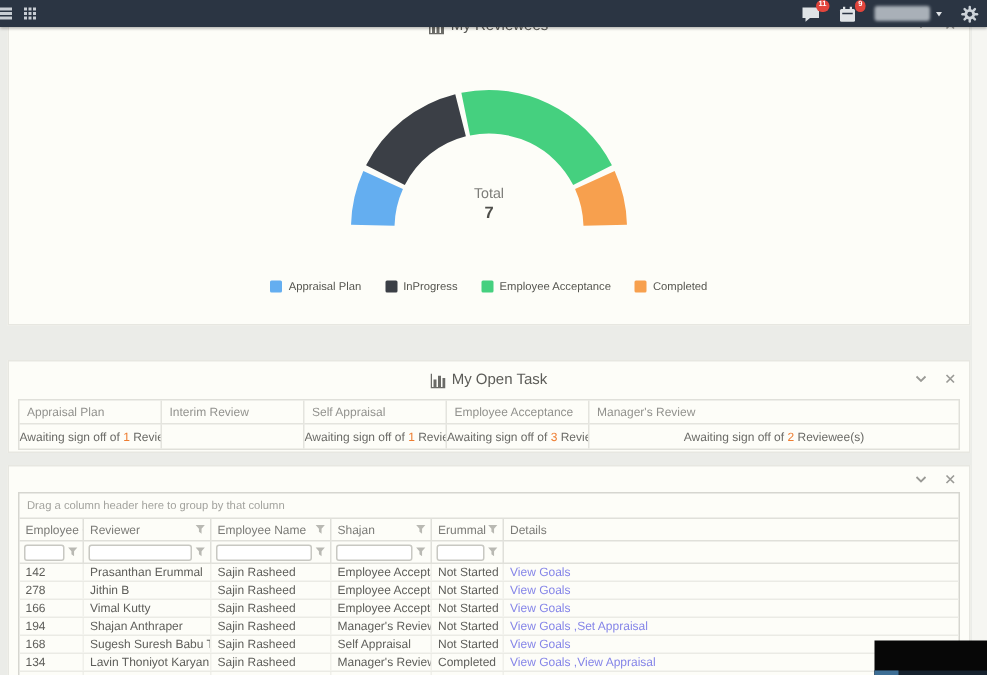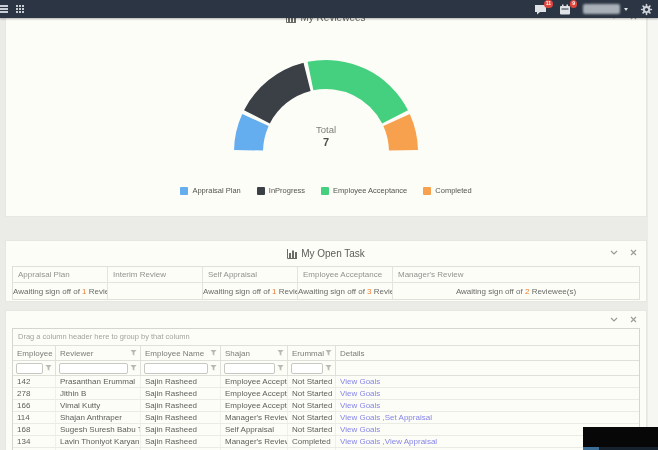--- a/index.html
+++ b/index.html
@@ -352,21 +352,21 @@
           <div class="g-dcell">166</div>
           <div class="g-dcell">Vimal Kutty</div>
           <div class="g-dcell">Sajin Rasheed</div>
           <div class="g-dcell">Employee Acceptance</div>
           <div class="g-dcell">Not Started</div>
           <div class="g-dcell">
             <a class="g-link" href="#" style="color: rgb(133, 133, 232);">View Goals</a>
           </div>
         </div>
         <div class="g-row g-drow">
-          <div class="g-dcell">114</div>
+          <div class="g-dcell">194</div>
           <div class="g-dcell">Shajan Anthraper</div>
           <div class="g-dcell">Sajin Rasheed</div>
           <div class="g-dcell">Manager's Review</div>
           <div class="g-dcell">Not Started</div>
           <div class="g-dcell">
             <a class="g-link" href="#" style="color: rgb(133, 133, 232);">View Goals</a>
             <span style="color: rgb(133, 133, 232);">&nbsp;, </span>
             <a class="g-link" href="#" style="color: rgb(133, 133, 232);">Set Appraisal</a>
           </div>
         </div>

